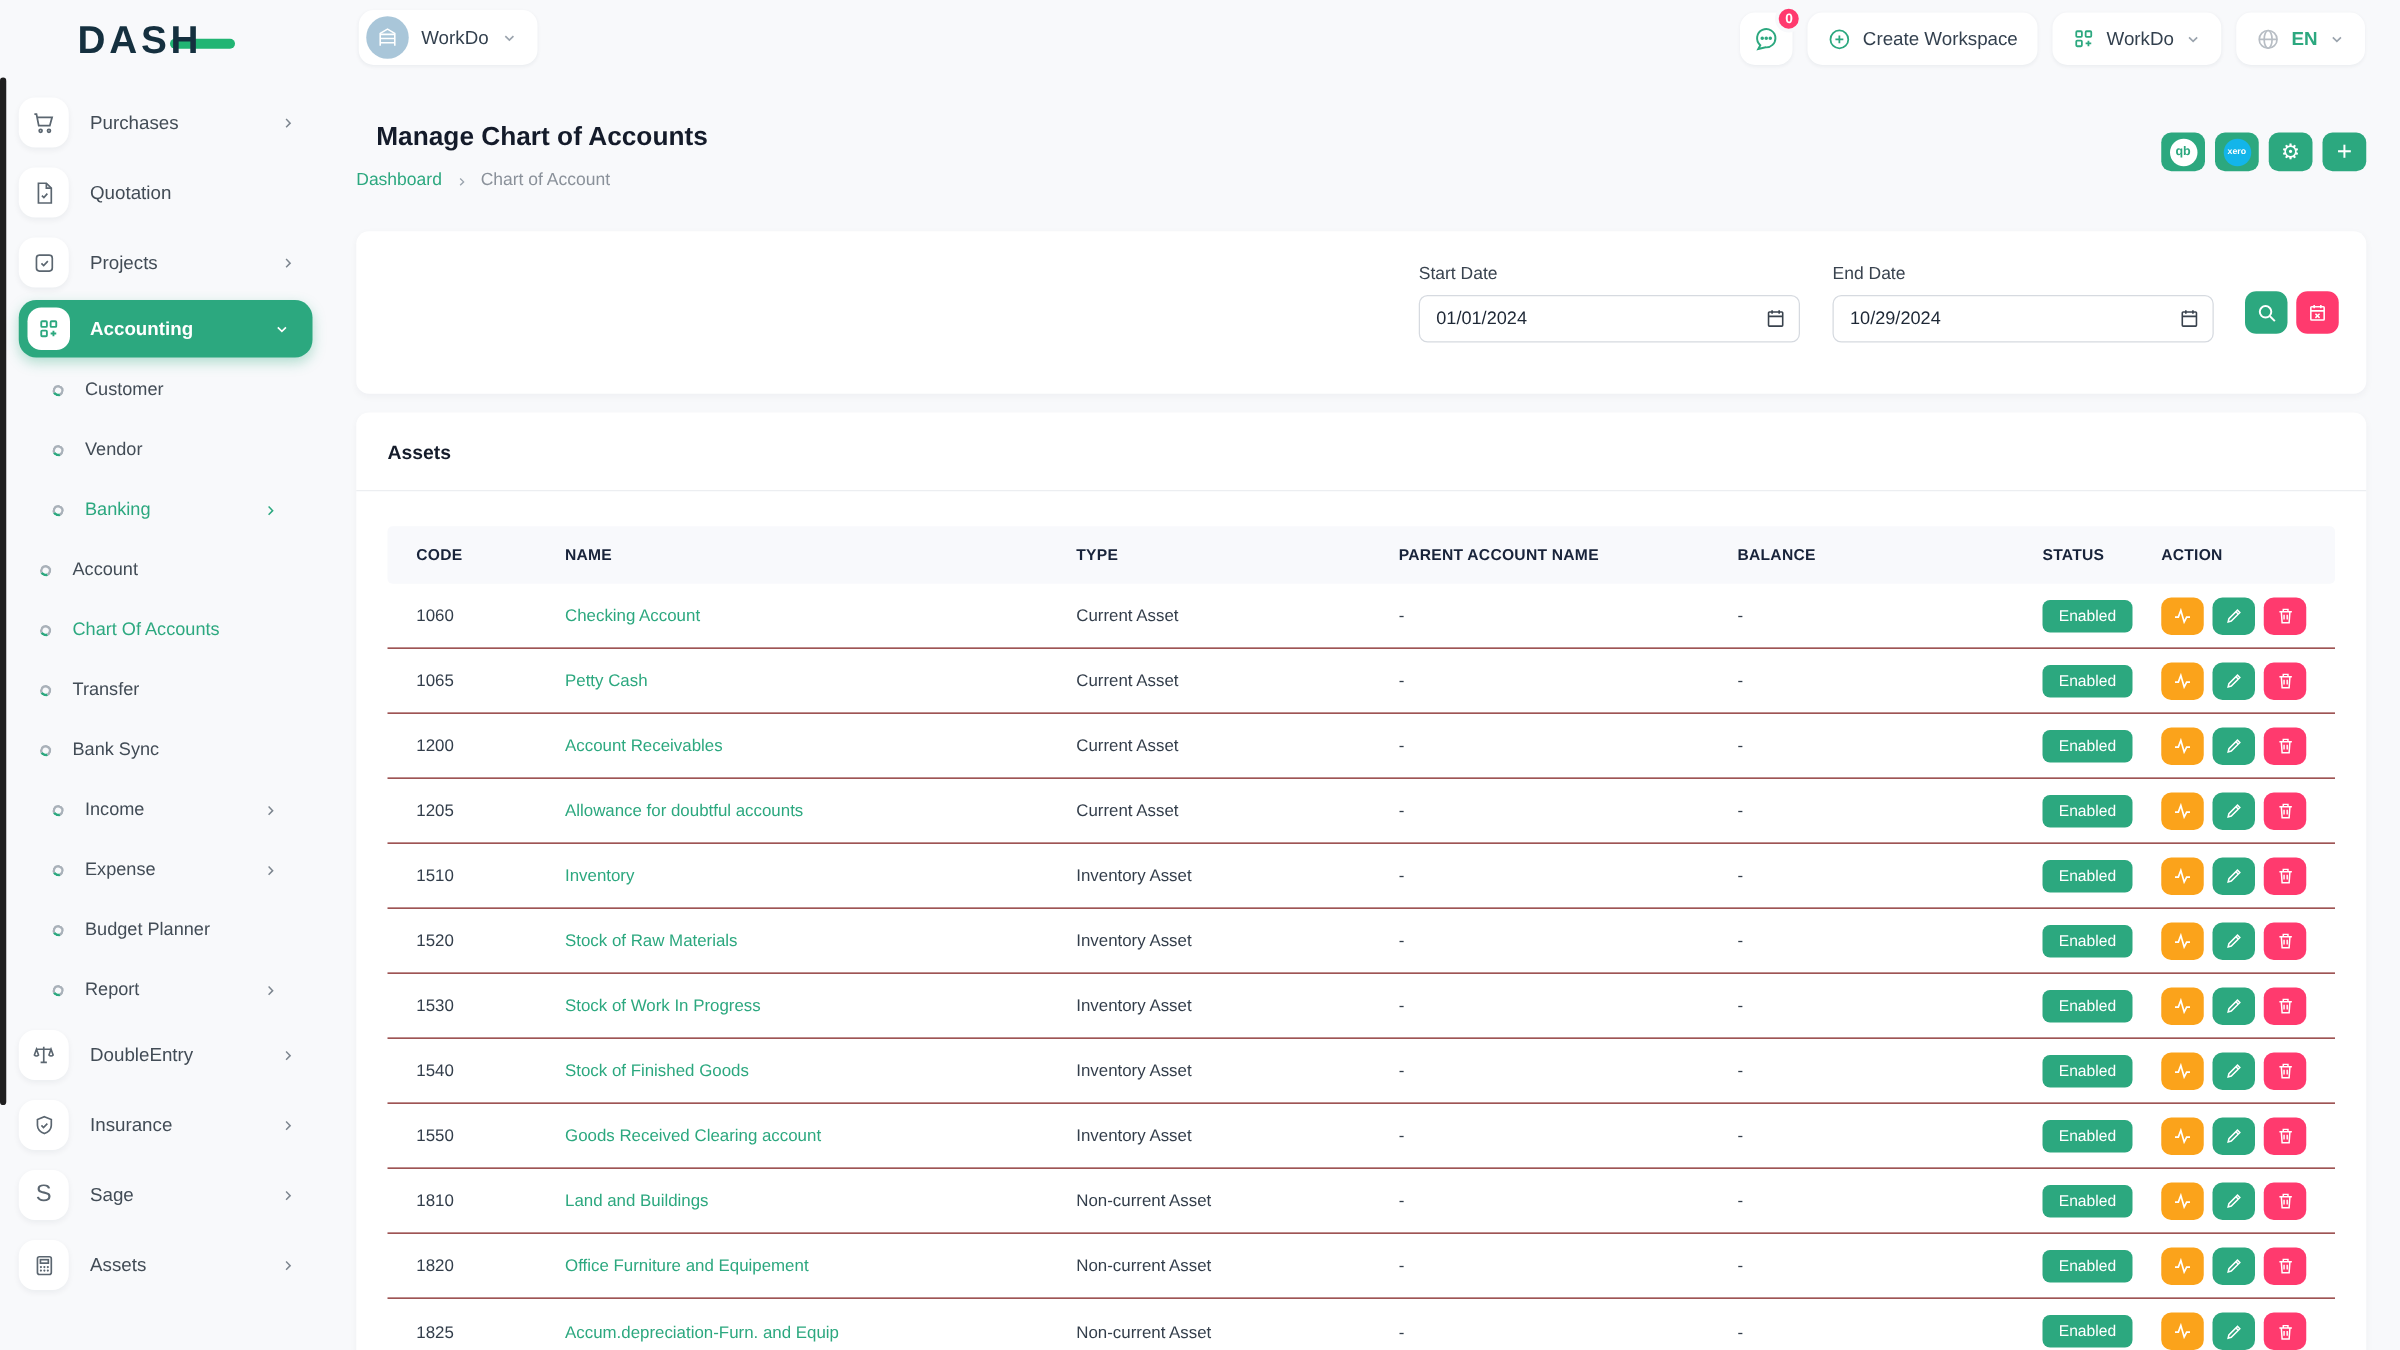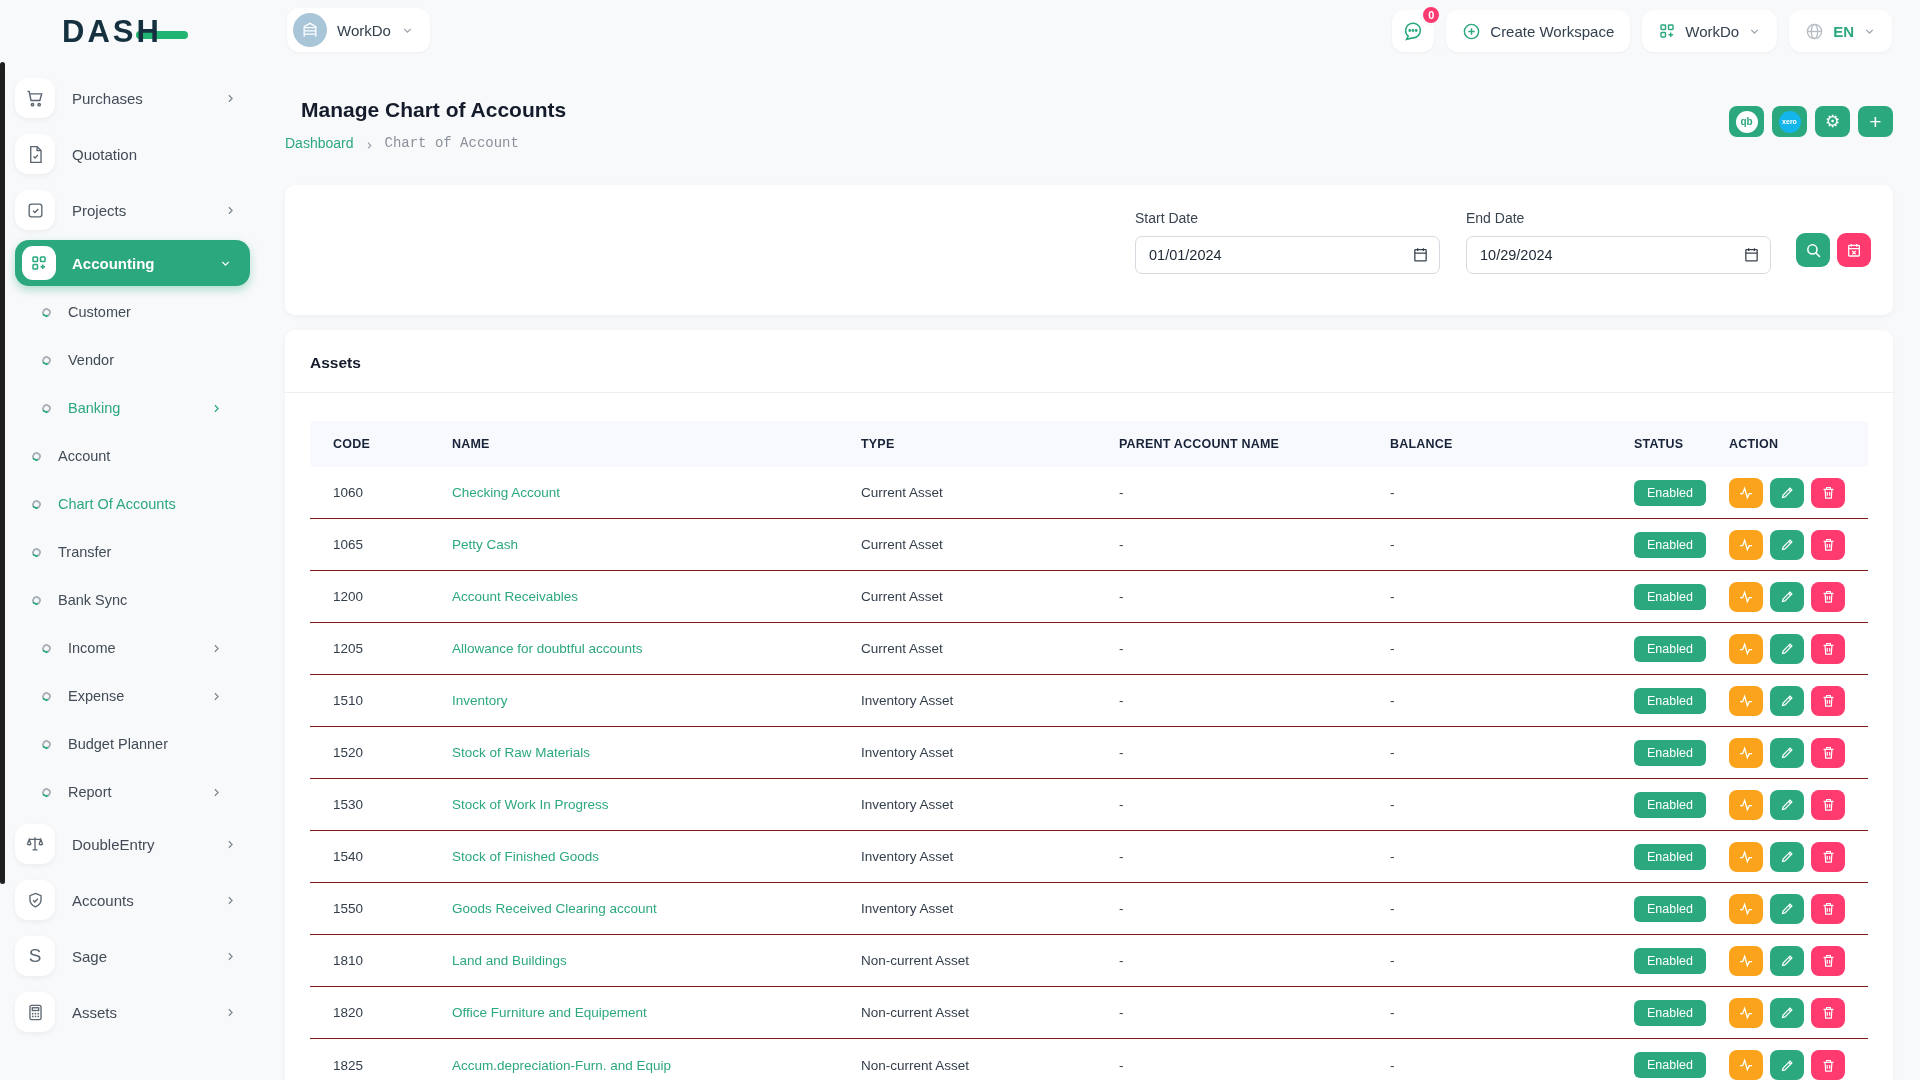--- a/index.html
+++ b/index.html
@@ -41,21 +41,21 @@
   .dot-ico { width:9px; height:9px; border-radius:50%; border:2px solid #a9b1b9; border-bottom-color:#2ca87f; transform:rotate(20deg); flex:0 0 auto; }
   .sb-sub .sb-label { font-size:14.5px; }
   .green-text { color:#2ca87f !important; }
   .sage-ltr { font-size:19px; color:#5b6670; font-weight:400; }
 
   
   .content { position:absolute; left:285px; top:62px; width:1608px; bottom:0; }
   .page-title { position:absolute; left:0; top:36px; font-size:21px; font-weight:700; color:#141b2a;margin-left:16px; }
   .breadcrumb { position:absolute; left:0; top:73px; display:flex; align-items:flex-end; gap:10px; font-size:14px; }
   .bc-link { color:#2ca87f; cursor:pointer; }
-  .bc-current { color:#8a919a;font-family:Liberation Mono, monospace; }
+  .bc-current { color:#8a919a; }
   .hdr-actions { position:absolute; right:0; top:44px; display:flex; gap:8px;padding-left:32px; }
   .sq-btn { width:35px; height:31px; border:none; border-radius:8px; background:#2ca87f; color:#fff; display:flex; align-items:center; justify-content:center; cursor:pointer; }
   .qb-circle { width:22px; height:22px; border-radius:50%; background:#fff; color:#2ca87f; font-weight:800; font-size:10px; display:flex; align-items:center; justify-content:center; }
   .xero-circle { width:22px; height:22px; border-radius:50%; background:#13b5ea; color:#fff; font-weight:700; font-size:7px; display:flex; align-items:center; justify-content:center; }
   .gear-glyph { font-size:17px; line-height:1; }
   .plus-glyph { font-size:21px; line-height:1; font-weight:400; }
 
   .card { position:absolute; left:0; background:#fff; border-radius:10px; box-shadow:0 2px 6px rgba(22,28,45,.04); }
   .filter-card { top:123px; width:1608px; height:130px; }
   .f-group { position:absolute; top:25px; }
@@ -280,21 +280,21 @@
             <polyline points="9 6 15 12 9 18"></polyline>
           </svg>
       </div>
       <div class="sb-item">
         <span class="sb-iconsq">
             <svg width="19" height="19" viewBox="0 0 24 24" fill="none" stroke="currentColor" stroke-width="1.7">
               <path d="M12 3l7 2.8v5.7c0 4.2-3 6.8-7 8.5-4-1.7-7-4.3-7-8.5V5.8z"></path>
               <path d="M9 11.8l2.1 2.1 3.9-4"></path>
             </svg>
           </span>
-        <span class="sb-label">Accounts</span>
+        <span class="sb-label">Insurance</span>
         <svg class="sb-chev" width="13" height="13" viewBox="0 0 24 24" fill="none" stroke="currentColor" stroke-width="2.2">
             <polyline points="9 6 15 12 9 18"></polyline>
           </svg>
       </div>
       <div class="sb-item">
         <span class="sb-iconsq">
             <span class="sage-ltr">S</span>
           </span>
         <span class="sb-label">Sage</span>
         <svg class="sb-chev" width="13" height="13" viewBox="0 0 24 24" fill="none" stroke="currentColor" stroke-width="2.2">

